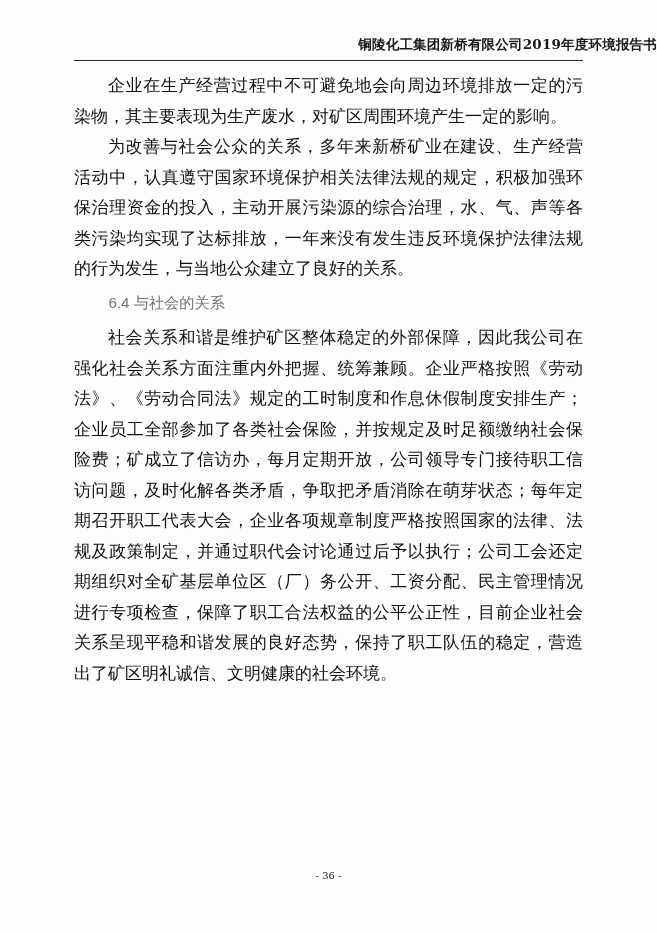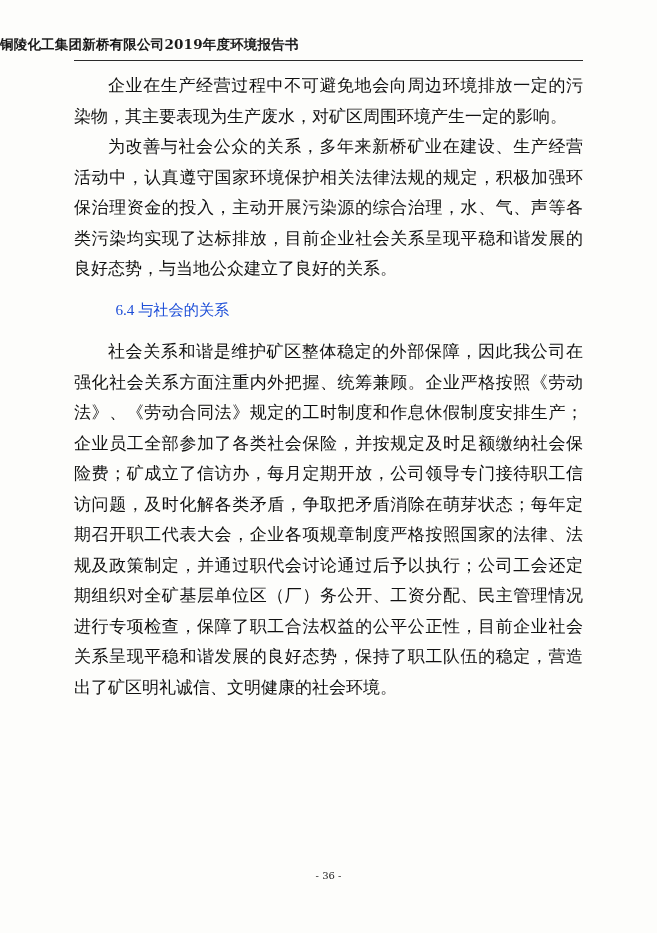--- a/index.html
+++ b/index.html
@@ -14,21 +14,21 @@
     position: relative;
     box-sizing: border-box;
     font-family: "DejaVu Serif", serif;
     overflow: hidden;
   }
   .header {
     position: absolute;
     top: 36px;
     left: 0;
     right: 0;
-    text-align: left;
+    text-align: right;
     font-family: "DejaVu Serif", serif;
     font-size: 13.5px;
     font-weight: bold;
     color: #1a1a1a;
     letter-spacing: 0.2px;
   }
   .header-rule {
     position: absolute;
     top: 60px;
     left: 74px;
@@ -46,26 +46,26 @@
     margin: 0;
     font-size: 17px;
     line-height: 30.5px;
     color: #111;
     text-align: justify;
     text-justify: inter-ideograph;
     text-indent: 2em;
     font-family: "DejaVu Serif", serif;
   }
   p.heading {
-    margin: 11px;
+    margin: 4px;
     font-size: 15.2px;
     line-height: 30.5px;
-    color: #1d4ed8;
+    color: #737373;
     text-indent: 2em;
-    font-family: Liberation Serif, serif;
+    font-family: Liberation Sans, sans-serif;
   }
   .footer {
     position: absolute;
     bottom: 52px;
     left: 0;
     right: 0;
     text-align: center;
     font-size: 10px;
     color: #1a1a1a;
     font-family: "DejaVu Serif", serif;
@@ -74,20 +74,20 @@
 </head>
 <body>
 
 <div class="page">
 
   <div class="header">铜陵化工集团新桥有限公司2019年度环境报告书</div>
   <div class="header-rule"></div>
 
   <div class="content">
     <p class="para">企业在生产经营过程中不可避免地会向周边环境排放一定的污染物，其主要表现为生产废水，对矿区周围环境产生一定的影响。</p>
-    <p class="para">为改善与社会公众的关系，多年来新桥矿业在建设、生产经营活动中，认真遵守国家环境保护相关法律法规的规定，积极加强环保治理资金的投入，主动开展污染源的综合治理，水、气、声等各类污染均实现了达标排放，目前企业社会关系呈现平稳和谐发展的良好态势，与当地公众建立了良好的关系。</p>
+    <p class="para">为改善与社会公众的关系，多年来新桥矿业在建设、生产经营活动中，认真遵守国家环境保护相关法律法规的规定，积极加强环保治理资金的投入，主动开展污染源的综合治理，水、气、声等各类污染均实现了达标排放，一年来没有发生违反环境保护法律法规的行为发生，与当地公众建立了良好的关系。</p>
     <p class="heading">6.4 与社会的关系</p>
     <p class="para">社会关系和谐是维护矿区整体稳定的外部保障，因此我公司在强化社会关系方面注重内外把握、统筹兼顾。企业严格按照《劳动法》、《劳动合同法》规定的工时制度和作息休假制度安排生产；企业员工全部参加了各类社会保险，并按规定及时足额缴纳社会保险费；矿成立了信访办，每月定期开放，公司领导专门接待职工信访问题，及时化解各类矛盾，争取把矛盾消除在萌芽状态；每年定期召开职工代表大会，企业各项规章制度严格按照国家的法律、法规及政策制定，并通过职代会讨论通过后予以执行；公司工会还定期组织对全矿基层单位区（厂）务公开、工资分配、民主管理情况进行专项检查，保障了职工合法权益的公平公正性，目前企业社会关系呈现平稳和谐发展的良好态势，保持了职工队伍的稳定，营造出了矿区明礼诚信、文明健康的社会环境。</p>
   </div>
 
   <div class="footer">- 36 -</div>
 
 </div>
 
 </body></html>

